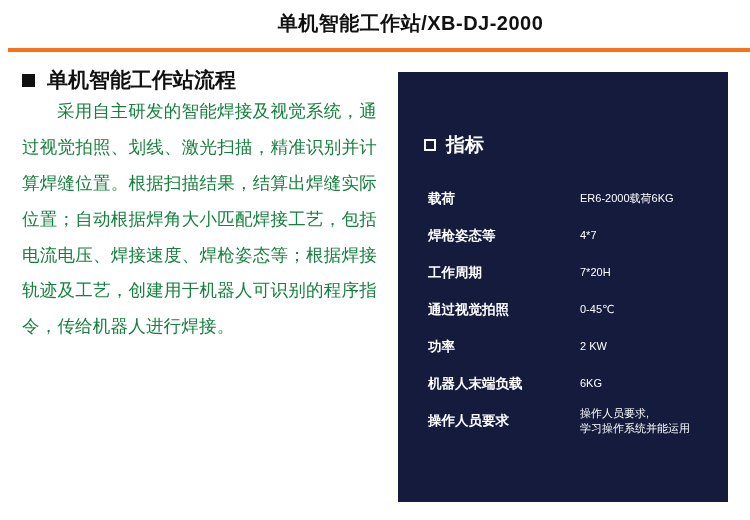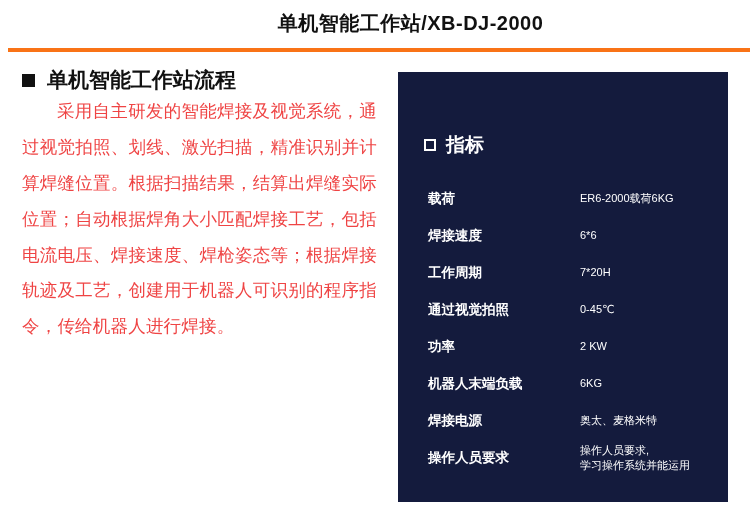--- a/index.html
+++ b/index.html
@@ -64,21 +64,21 @@
     width: 13px;
     height: 13px;
     background: #111111;
     margin-right: 12px;
     flex: none;
   }
   .body-text {
     font-size: 17.5px;
     line-height: 2.05;
     text-indent: 2em;
-    color: #ef4444;
+    color: #15803d;
     letter-spacing: 0.2px;
     text-align: justify;
   }
 
   
   .right-panel {
     position: absolute;
     left: 398px;
     top: 72px;
     width: 330px;
@@ -154,44 +154,40 @@
       <span class="sq-marker-outline"></span>
       <span>指标</span>
     </div>
     <table class="spec-table">
       <tbody id="spec-rows">
           <tr>
             <td class="spec-label">载荷</td>
             <td class="spec-value">ER6-2000载荷6KG</td>
           </tr>
           <tr>
-            <td class="spec-label">焊接速度</td>
-            <td class="spec-value">6*6</td>
+            <td class="spec-label">焊枪姿态等</td>
+            <td class="spec-value">4*7</td>
           </tr>
           <tr>
             <td class="spec-label">工作周期</td>
             <td class="spec-value">7*20H</td>
           </tr>
           <tr>
             <td class="spec-label">通过视觉拍照</td>
             <td class="spec-value">0-45℃</td>
           </tr>
           <tr>
             <td class="spec-label">功率</td>
             <td class="spec-value">2 KW</td>
           </tr>
           <tr>
             <td class="spec-label">机器人末端负载</td>
             <td class="spec-value">6KG</td>
           </tr>
           <tr>
-            <td class="spec-label">焊接电源</td>
-            <td class="spec-value">奥太、麦格米特</td>
-          </tr>
-          <tr>
             <td class="spec-label">操作人员要求</td>
             <td class="spec-value"><span>操作人员要求,</span><span class="line2">学习操作系统并能运用</span></td>
           </tr>
         </tbody>
     </table>
   </div>
 
 </div>
 
 </body></html>

